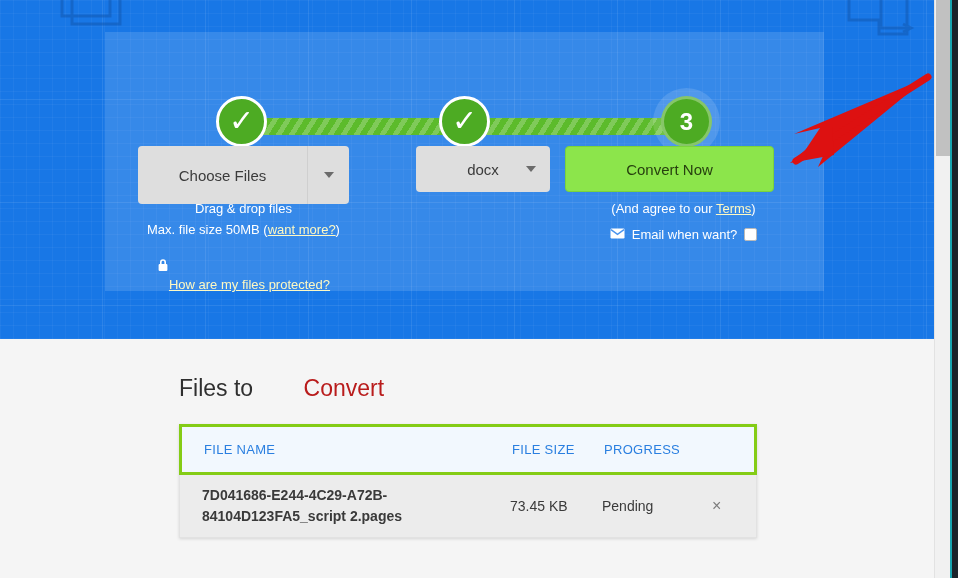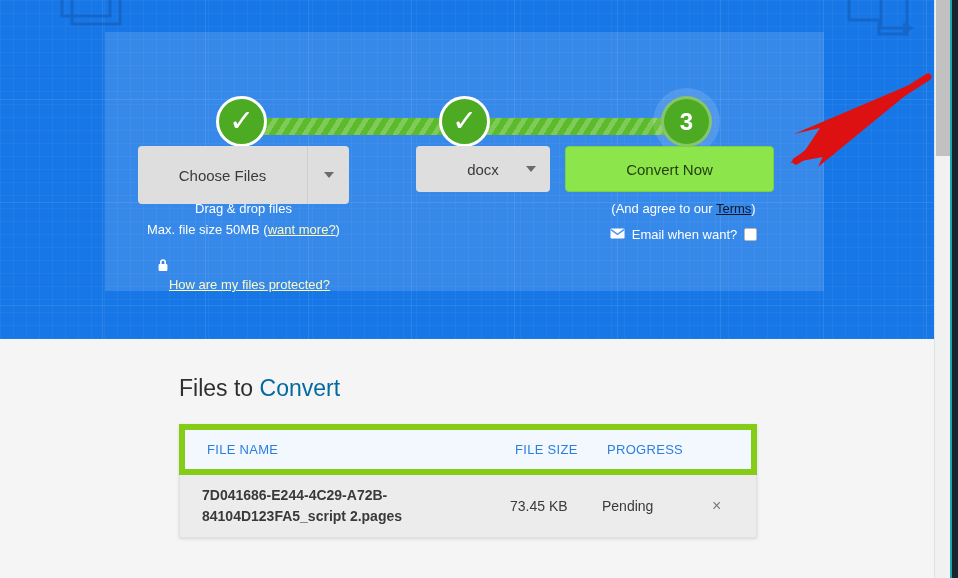--- a/index.html
+++ b/index.html
@@ -242,21 +242,21 @@
   
   #right-help {
     position: absolute;
     left: 474px; top: 166px;
     width: 209px;
     text-align: center;
     color: #ffffff;
     font-size: 13px;
     line-height: 21px;
   }
-  #right-help a { color: #0f172a; text-decoration: underline; }
+  #right-help a { color: #fef9c3; text-decoration: underline; }
 
   #email-row {
     position: absolute;
     left: 474px; top: 195px;
     width: 209px;
     display: flex;
     align-items: center;
     justify-content: center;
     gap: 7px;
     color: #ffffff;
@@ -277,35 +277,35 @@
     width: 934px;
     background: #f5f5f5;
   }
   #files-heading {
     position: absolute;
     left: 179px; top: 36px;
     font-size: 23px;
     color: #2f2f2f;
     white-space: nowrap;
   }
-  #files-heading .accent { color: #0369a1; }
+  #files-heading .accent { color: #b91c1c; margin-left: 44px; }
 
   #files-table {
     position: absolute;
     left: 179px; top: 85px;
     width: 578px;
     background: #ffffff;
     box-shadow: 0 1px 3px rgba(0,0,0,0.13);
   }
   #table-head {
     display: flex;
     align-items: center;
     height: 51px;
     background: #f2f8fe;
-    border: 6px solid #84cc16;
+    border: 3px solid #84cc16;
     color: #2a7fe0;
     font-size: 13px;
     letter-spacing: 0.3px;
   }
   .th-name     { width: 330px; padding-left: 22px; }
   .th-size     { width: 92px; }
   .th-progress { width: 110px; }
 
   #table-row {
     display: flex;

